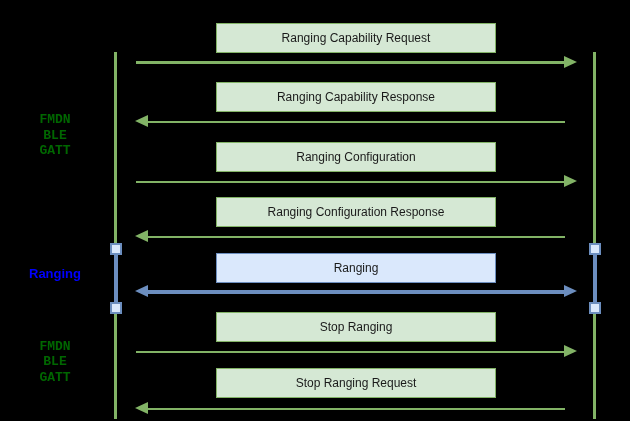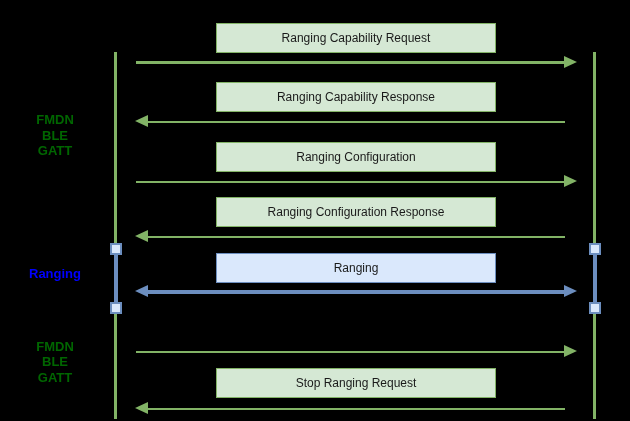--- a/index.html
+++ b/index.html
@@ -42,21 +42,21 @@
   .arrow.dir-left .line{left:12px;right:0;}
   .arrow.dir-left .head-left{left:0;border-top:6.5px solid transparent;border-bottom:6.5px solid transparent;border-right:13px solid var(--green-stroke);}
   .arrow.dir-both{left:135px;width:442px;}
   .arrow.dir-both .line{left:12px;right:12px;top:5px;height:3.5px;background:var(--blue-stroke);}
   .arrow.dir-both .head-left{left:0;border-top:6.5px solid transparent;border-bottom:6.5px solid transparent;border-right:13px solid var(--blue-stroke);}
   .arrow.dir-both .head-right{right:0;border-top:6.5px solid transparent;border-bottom:6.5px solid transparent;border-left:13px solid var(--blue-stroke);}
 
   
   .phase-label{position:absolute;left:5px;width:100px;text-align:center;
     font-weight:bold;font-size:13px;line-height:15.5px;white-space:pre-line;}
-  .phase-label.green{color:var(--label-green);}
+  .phase-label.green{color:var(--label-green);font-family:Liberation Mono, monospace;}
   .phase-label.blue{color:var(--label-blue);}
 </style>
 </head>
 <body>
 
 <div class="canvas">
 
   <div class="lifeline left"></div>
   <div class="lifeline right"></div>
 
@@ -83,20 +83,23 @@
     </div>
   <div class="msg-box green" style="top:141.5px">
       <span>Ranging Configuration</span>
     </div>
   <div class="msg-box green" style="top:197px">
       <span>Ranging Configuration Response</span>
     </div>
   <div class="msg-box blue" style="top:253px">
       <span>Ranging</span>
     </div>
+  <div class="msg-box green" style="top:311.5px">
+      <span>Stop Ranging</span>
+    </div>
   <div class="msg-box green" style="top:367.5px">
       <span>Stop Ranging Request</span>
     </div>
 
   <div class="arrow dir-right" style="top:55.5px">
     <div class="line"></div>
     <div class="head head-right"></div>
   </div>
   <div class="arrow dir-left" style="top:115px">
     <div class="line"></div>

